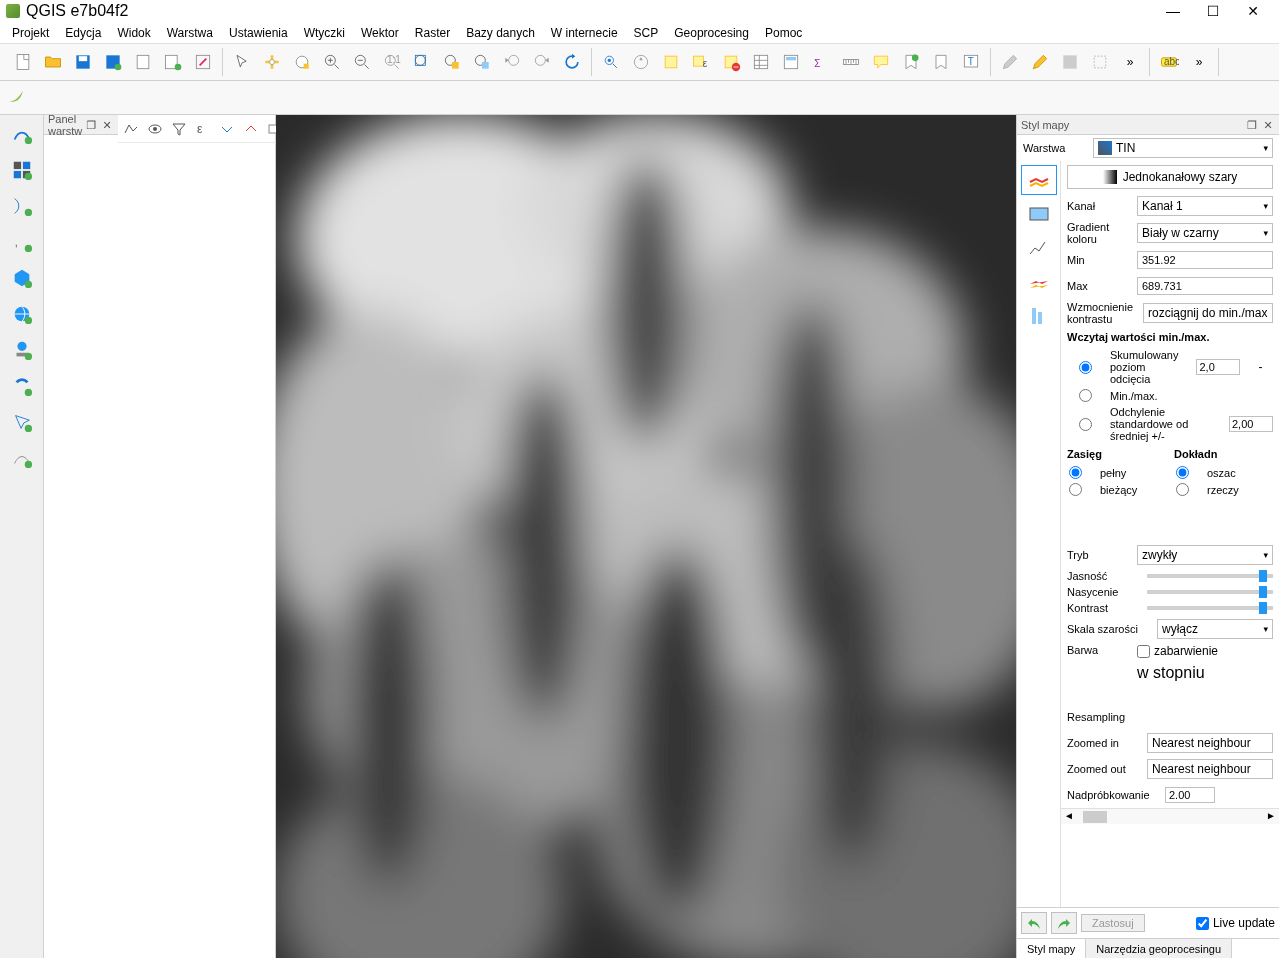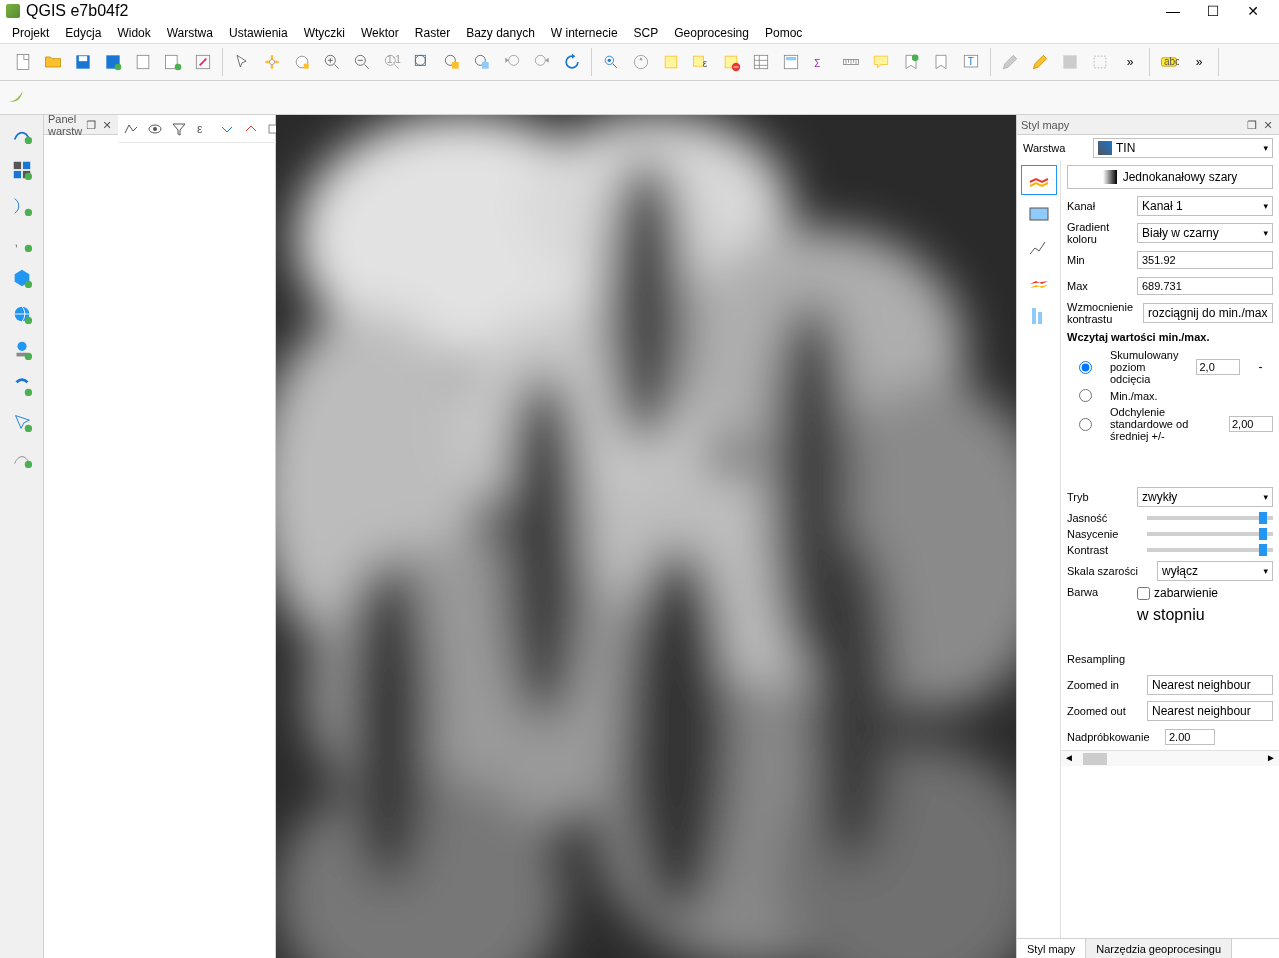--- a/index.html
+++ b/index.html
@@ -615,20 +615,44 @@
         <div class="radio-row">
           <input type="radio" name="mm" style="">
           <span class="rlbl">Min./max.</span>
         </div>
         <div class="radio-row">
           <input type="radio" name="mm" style="">
           <span class="rlbl">Odchylenie standardowe od średniej +/-</span>
           <input class="rspin" value="2,00" style="">
         </div>
 
+        <div class="two-col">
+          <div class="col">
+            <div class="colhdr">Zasięg</div>
+            <div class="radio-row" style="padding-left:2px;">
+                <input type="radio" name="rng" checked="" style="">
+                <span class="rlbl">pełny</span>
+              </div>
+            <div class="radio-row" style="padding-left:2px;">
+                <input type="radio" name="rng" style="">
+                <span class="rlbl">bieżący</span>
+              </div>
+          </div>
+          <div class="col">
+            <div class="colhdr">Dokładn</div>
+            <div class="radio-row" style="padding-left:2px;">
+                <input type="radio" name="acc" checked="" style="">
+                <span class="rlbl">oszac</span>
+              </div>
+            <div class="radio-row" style="padding-left:2px;">
+                <input type="radio" name="acc" style="">
+                <span class="rlbl">rzeczy</span>
+              </div>
+          </div>
+        </div>
 
         <div style="height:40px;"></div>
 
         <div class="sp-row">
             <span class="lbl">Tryb</span>
           <div class="dropdown-like fld">
               <span>zwykły</span>
               <span class="arrow">▾</span>
             </div>
           </div>
@@ -694,20 +718,37 @@
           </div>
 
         <div class="hscroll">
           <span class="harrow" style="left:0;">◄</span>
           <div class="hthumb"></div>
           <span class="harrow" style="right:0;">►</span>
         </div>
       </div>
     </div>
 
+    <div class="sp-footer">
+      <div class="fbtn">
+          <svg width="16" height="14" viewBox="0 0 16 14">
+            <path d="M6 3L2 7l4 4V8c4 0 6 2 8 5-1-5-4-8-8-8z" fill="#4caf50"></path>
+          </svg>
+        </div>
+      <div class="fbtn">
+          <svg width="16" height="14" viewBox="0 0 16 14">
+            <path d="M10 3l4 4-4 4V8c-4 0-6 2-8 5 1-5 4-8 8-8z" fill="#4caf50"></path>
+          </svg>
+        </div>
+      <button class="apply">Zastosuj</button>
+      <label class="live">
+          <input type="checkbox" checked="" style="">
+          <span>Live update</span>
+        </label>
+    </div>
 
     <div class="sp-tabs">
       <div class="tab on">Styl mapy</div>
       <div class="tab off">Narzędzia geoprocesingu</div>
     </div>
   </div>
 
 </div>
 
 </body></html>

